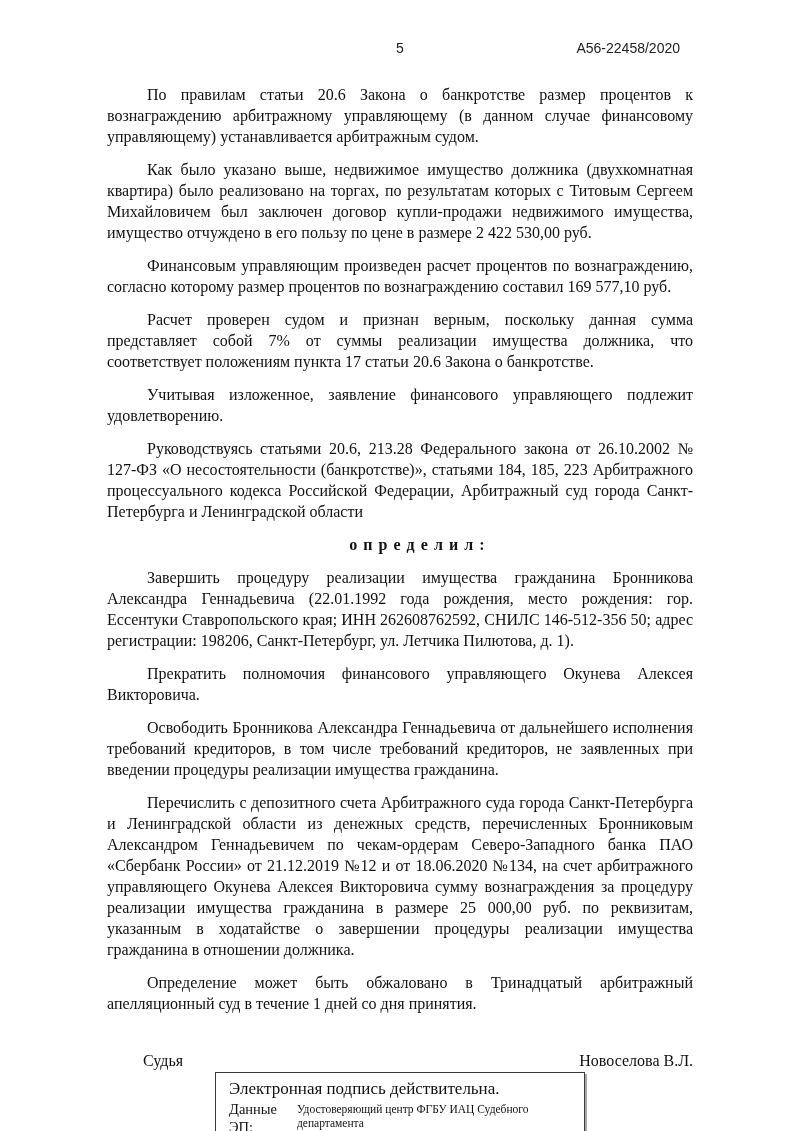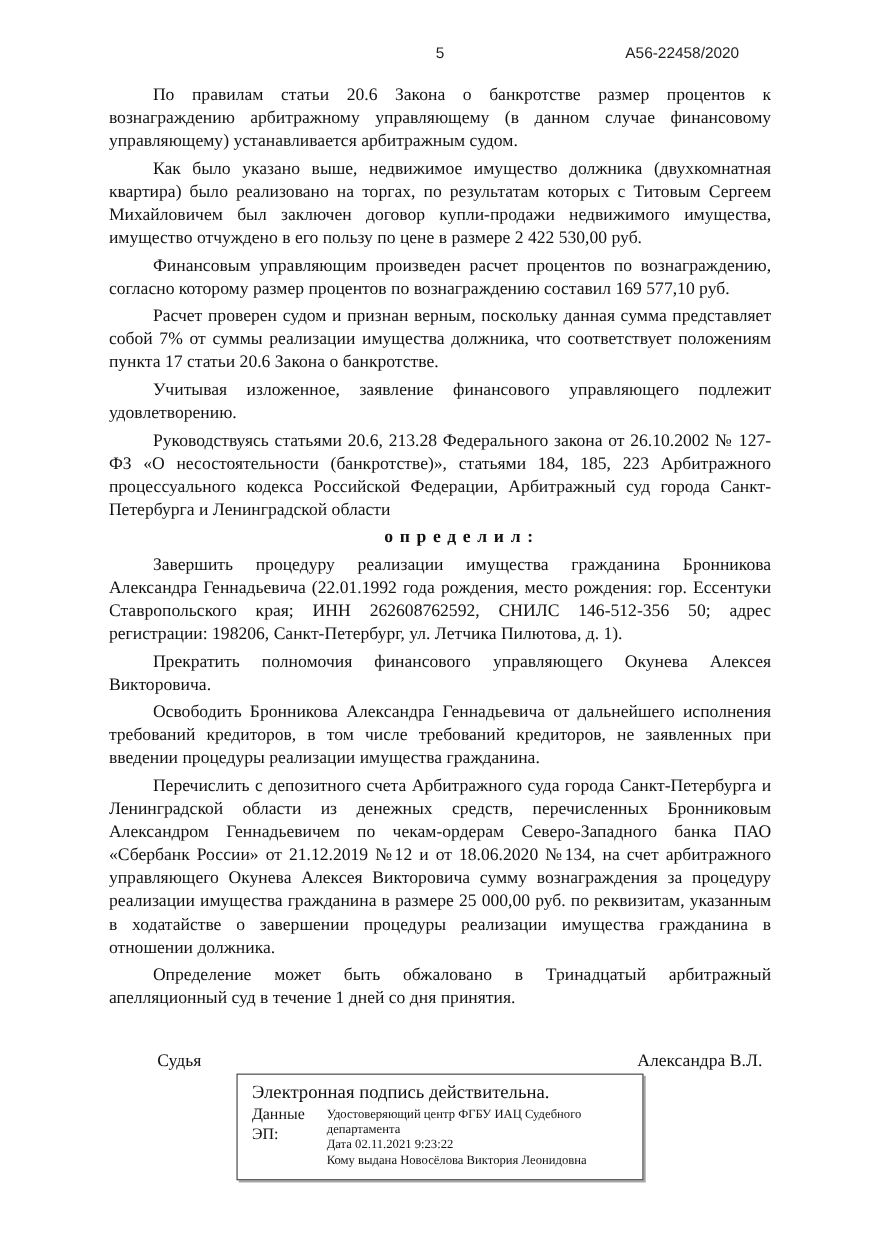--- a/index.html
+++ b/index.html
@@ -23,35 +23,35 @@
     font-size: 14px;
     color: #222;
   }
   .page-num {
     position: absolute;
     left: 0; right: 0;
     text-align: center;
   }
   .case-num {
     position: absolute;
-    right: 128px;
+    right: 120px;
     top: 0;
   }
   
   .content {
     position: absolute;
     top: 72px;
     left: 95px;
     width: 610px;
     font-size: 16px;
     line-height: 21px;
     text-align: justify;
   }
   .content p {
-    margin: 4px;
+    margin: 12px;
     text-indent: 40px;
   }
   .ruling-heading {
     text-align: center;
     font-weight: bold;
     letter-spacing: 0.38em;
     margin: 21px 0 0 0;
     text-indent: 0;
   }
   
@@ -117,21 +117,21 @@
     <p class="ruling-heading">определил:</p>
 
     <p>Завершить процедуру реализации имущества гражданина Бронникова Александра Геннадьевича (22.01.1992 года рождения, место рождения: гор. Ессентуки Ставропольского края; ИНН 262608762592, СНИЛС 146-512-356&nbsp;50; адрес регистрации: 198206, Санкт-Петербург, ул. Летчика Пилютова, д. 1).</p>
     <p>Прекратить полномочия финансового управляющего Окунева Алексея Викторовича.</p>
     <p>Освободить Бронникова Александра Геннадьевича от дальнейшего исполнения требований кредиторов, в том числе требований кредиторов, не заявленных при введении процедуры реализации имущества гражданина.</p>
     <p>Перечислить с депозитного счета Арбитражного суда города Санкт-Петербурга и Ленинградской области из денежных средств, перечисленных Бронниковым Александром Геннадьевичем по чекам-ордерам Северо-Западного банка ПАО «Сбербанк России» от 21.12.2019 №12 и от 18.06.2020 №134, на счет арбитражного управляющего Окунева Алексея Викторовича сумму вознаграждения за процедуру реализации имущества гражданина в размере 25&nbsp;000,00 руб. по реквизитам, указанным в ходатайстве о завершении процедуры реализации имущества гражданина в отношении должника.</p>
     <p>Определение может быть обжаловано в Тринадцатый арбитражный апелляционный суд в течение 1 дней со дня принятия.</p>
 
     <div class="sig-row">
       <span class="judge-label">Судья</span>
-      <span class="judge-name">Александра В.Л.</span>
+      <span class="judge-name">Новоселова В.Л.</span>
     </div>
 
     <div class="stamp">
       <div class="stamp-line1">Электронная подпись действительна.</div>
       <div class="stamp-row">
         <div class="stamp-label">Данные ЭП:</div>
         <div class="stamp-details">
           <div>Удостоверяющий центр ФГБУ ИАЦ Судебного департамента</div>
           <div>Дата 02.11.2021 9:23:22</div>
           <div>Кому выдана Новосёлова Виктория Леонидовна</div>

